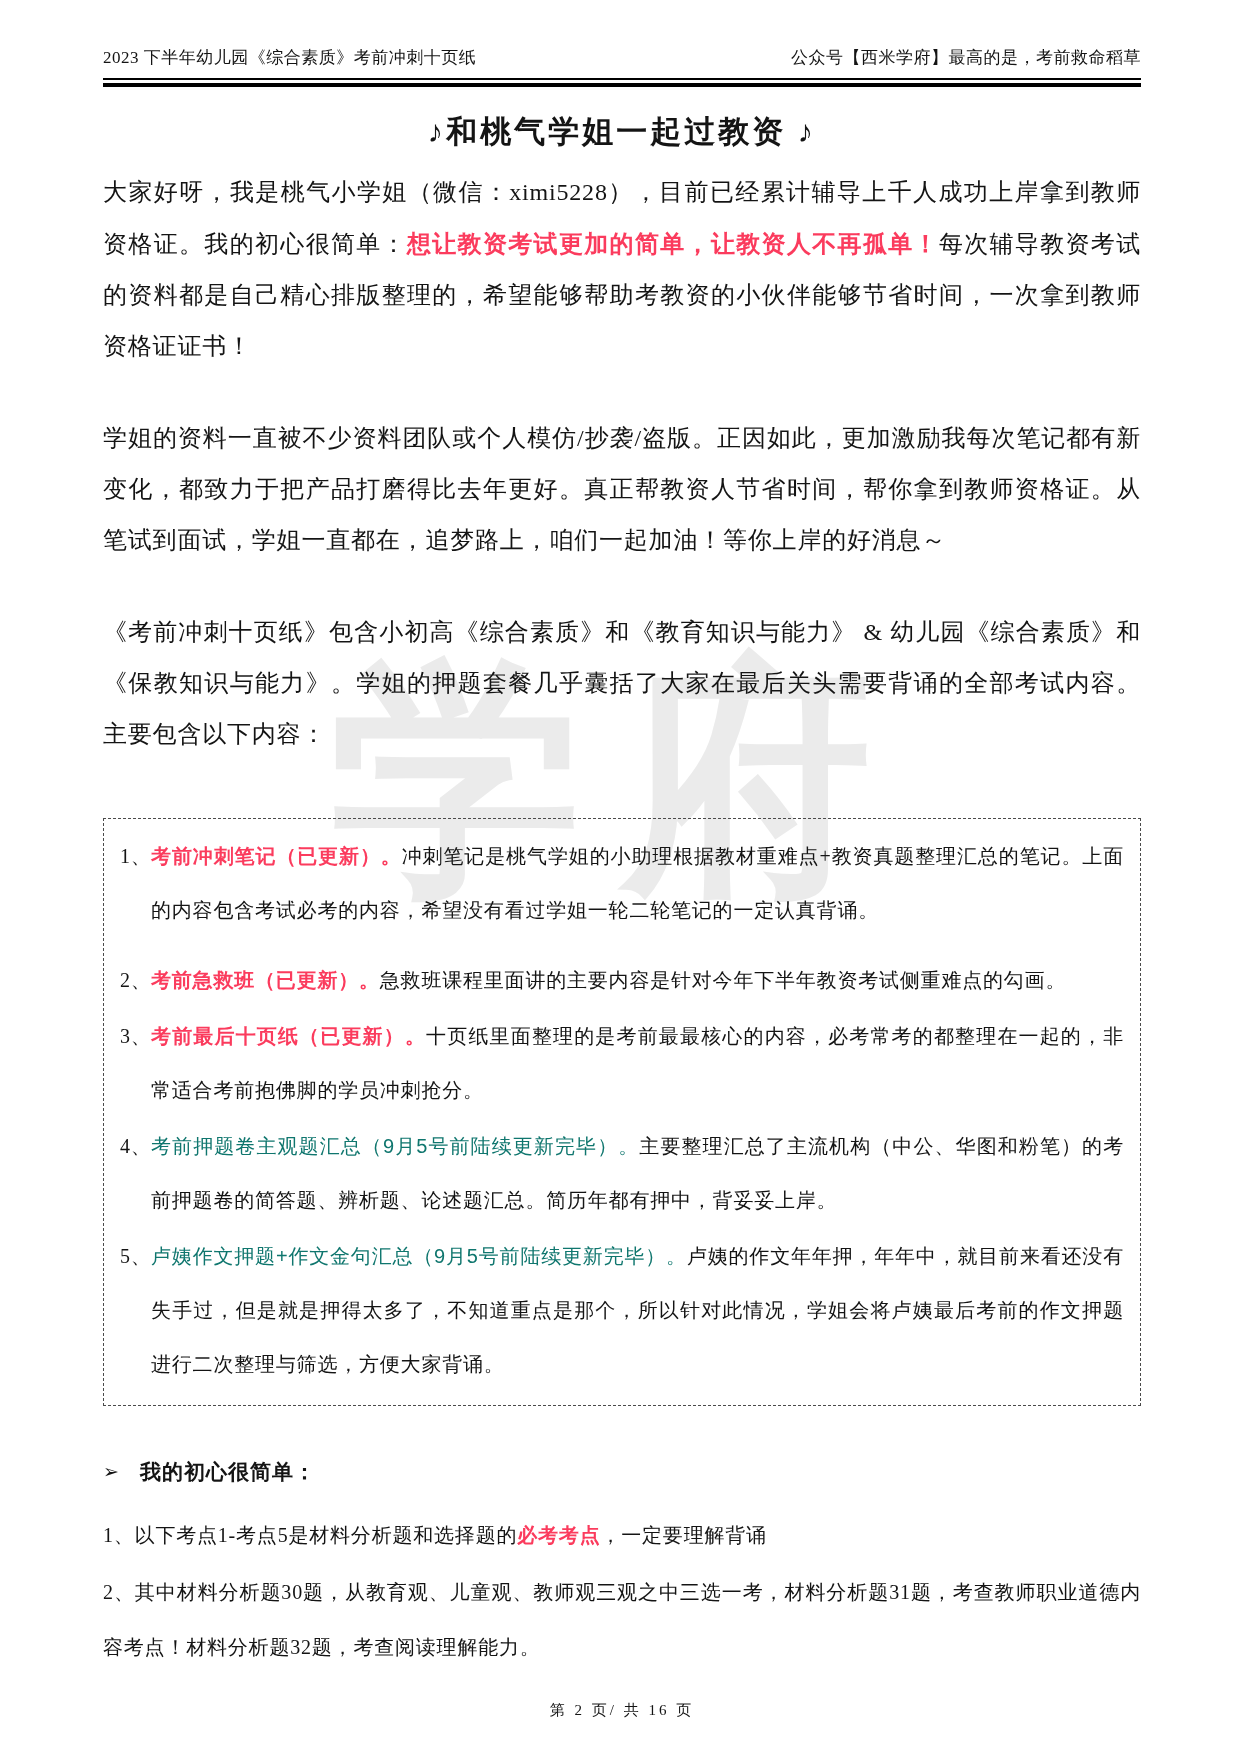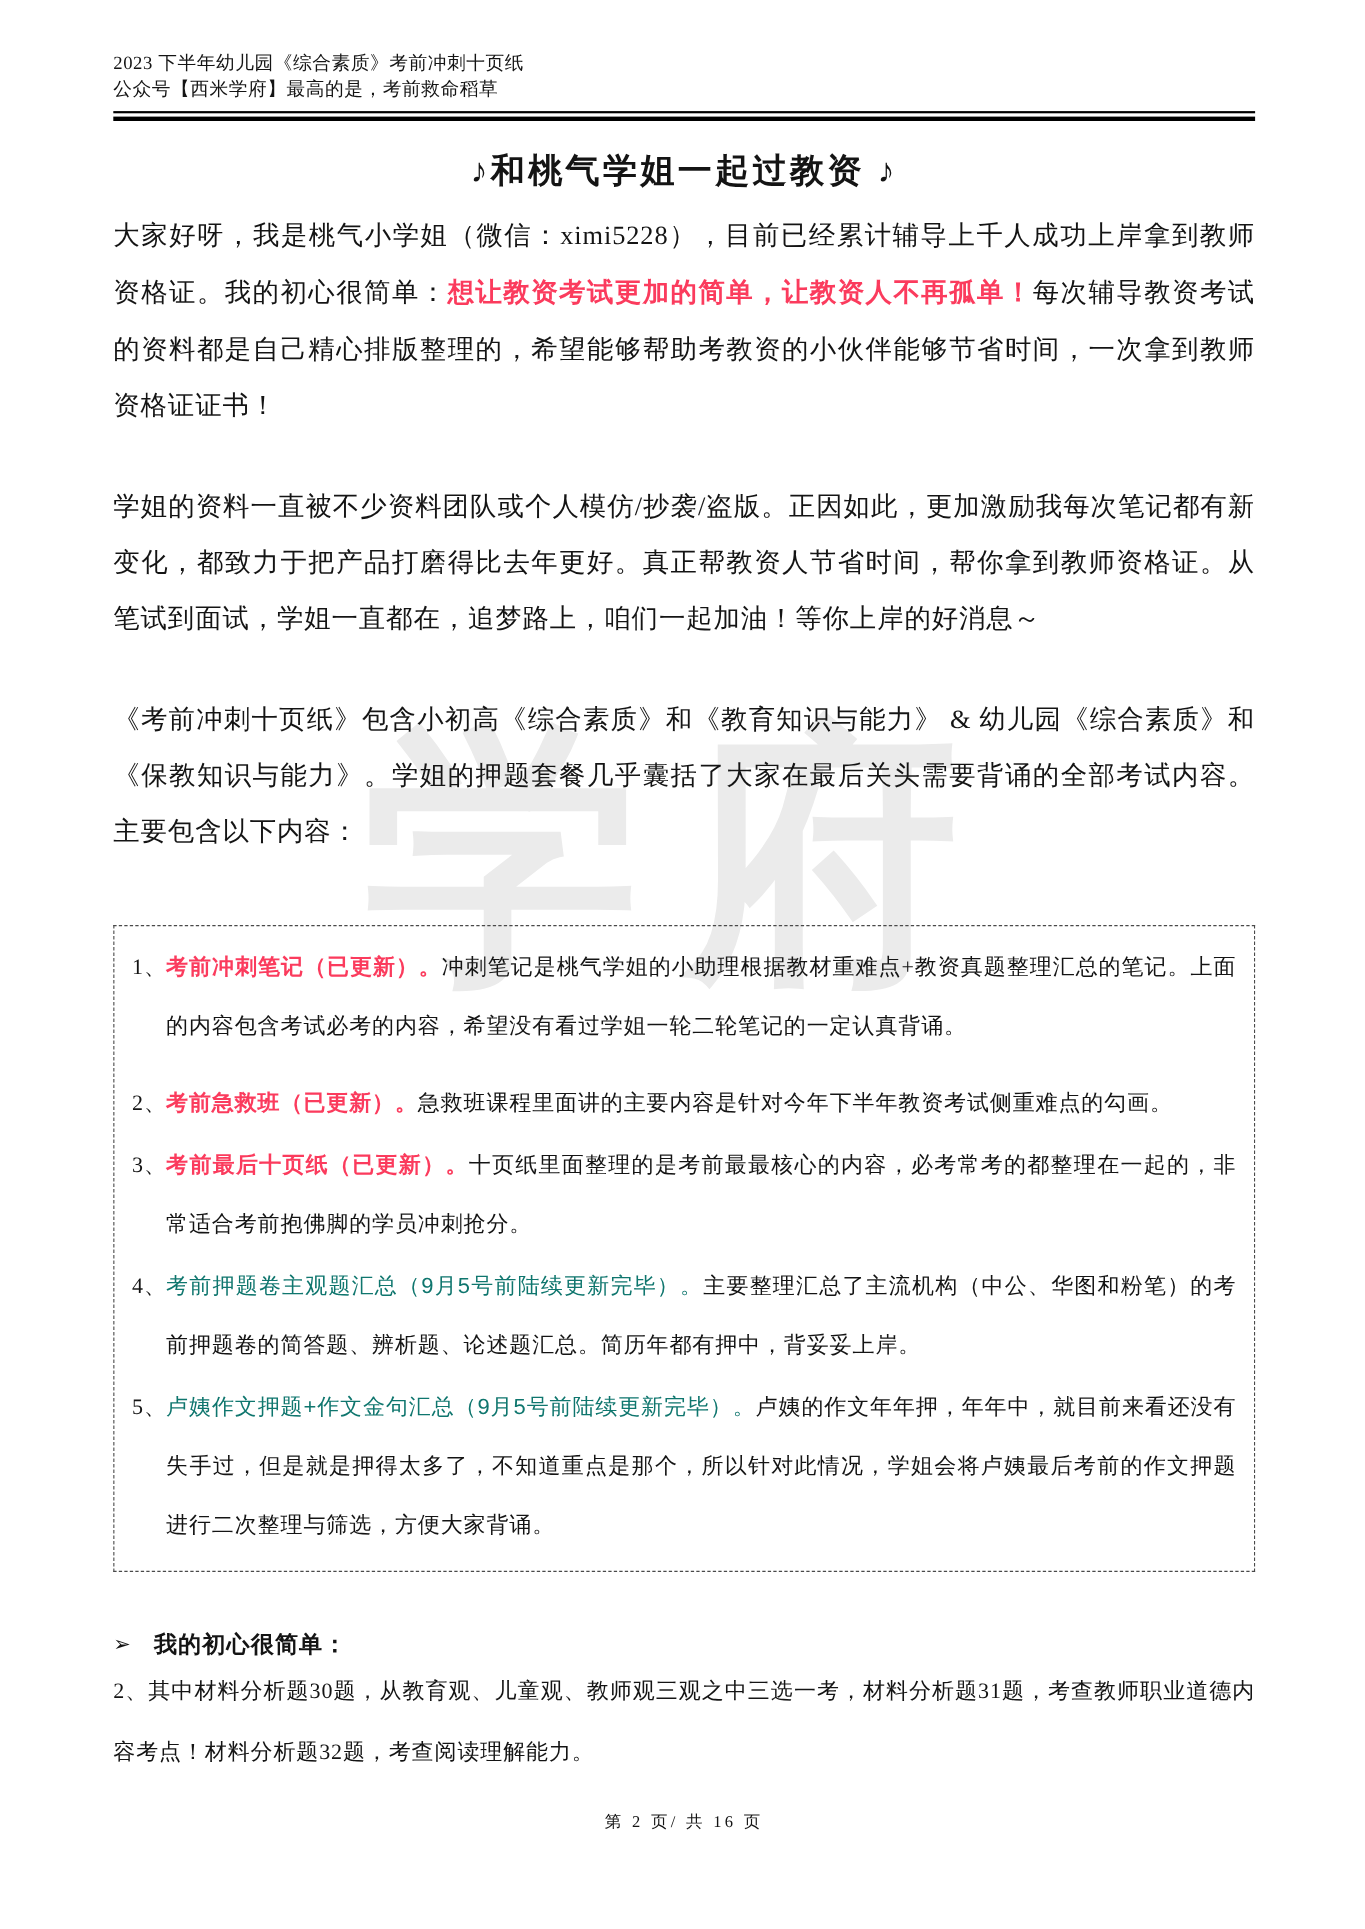--- a/index.html
+++ b/index.html
@@ -15,21 +15,21 @@
   .watermark{
     position:absolute;left:0;right:0;top:618px;z-index:0;
     text-align:center;
     font-family:"Liberation Sans","DejaVu Sans",sans-serif;
     font-weight:bold;color:#ebebeb;
     font-size:252px;line-height:322px;letter-spacing:38px;
     user-select:none;pointer-events:none;white-space:nowrap;
   }
   .content{position:relative;z-index:1;}
   
-  .hdr{display:flex;justify-content:space-between;align-items:baseline;font-size:17px;letter-spacing:.5px;flex-direction:column;}
+  .hdr{display:flex;justify-content:space-between;align-items:baseline;font-size:17px;letter-spacing:.5px;}
   .rule{margin-top:9px;height:3px;border-top:2px solid #000;border-bottom:4px solid #000;}
   
   .title{
     margin-top:24px;text-align:center;
     font-family:"Liberation Sans","DejaVu Sans",sans-serif;
     font-weight:900;font-size:31px;letter-spacing:3px;
   }
   
   .para{font-size:24px;line-height:51px;text-align:justify;letter-spacing:.8px;}
   .p1{margin-top:14px;}
@@ -115,20 +115,23 @@
         <span class="num">5、</span>
         <span class="hl-blue">卢姨作文押题+作文金句汇总（9月5号前陆续更新完毕）。</span><span>卢姨的作文年年押，年年中，就目前来看还没有失手过，但是就是押得太多了，不知道重点是那个，所以针对此情况，学姐会将卢姨最后考前的作文押题进行二次整理与筛选，方便大家背诵。</span>
       </div>
 
     </div>
 
     <div class="notes-head">
       <span class="bullet">➢</span><span>我的初心很简单：</span>
     </div>
 
+    <div class="note n1">
+      <span>1、以下考点1-考点5是材料分析题和选择题的</span><span class="hl-red">必考考点</span><span>，一定要理解背诵</span>
+    </div>
 
     <div class="note n2">2、其中材料分析题30题，从教育观、儿童观、教师观三观之中三选一考，材料分析题31题，考查教师职业道德内容考点！材料分析题32题，考查阅读理解能力。</div>
 
 
     <div class="footer">第 2 页/ 共 16 页</div>
 
   </div>
 </div>
 
 </body></html>

